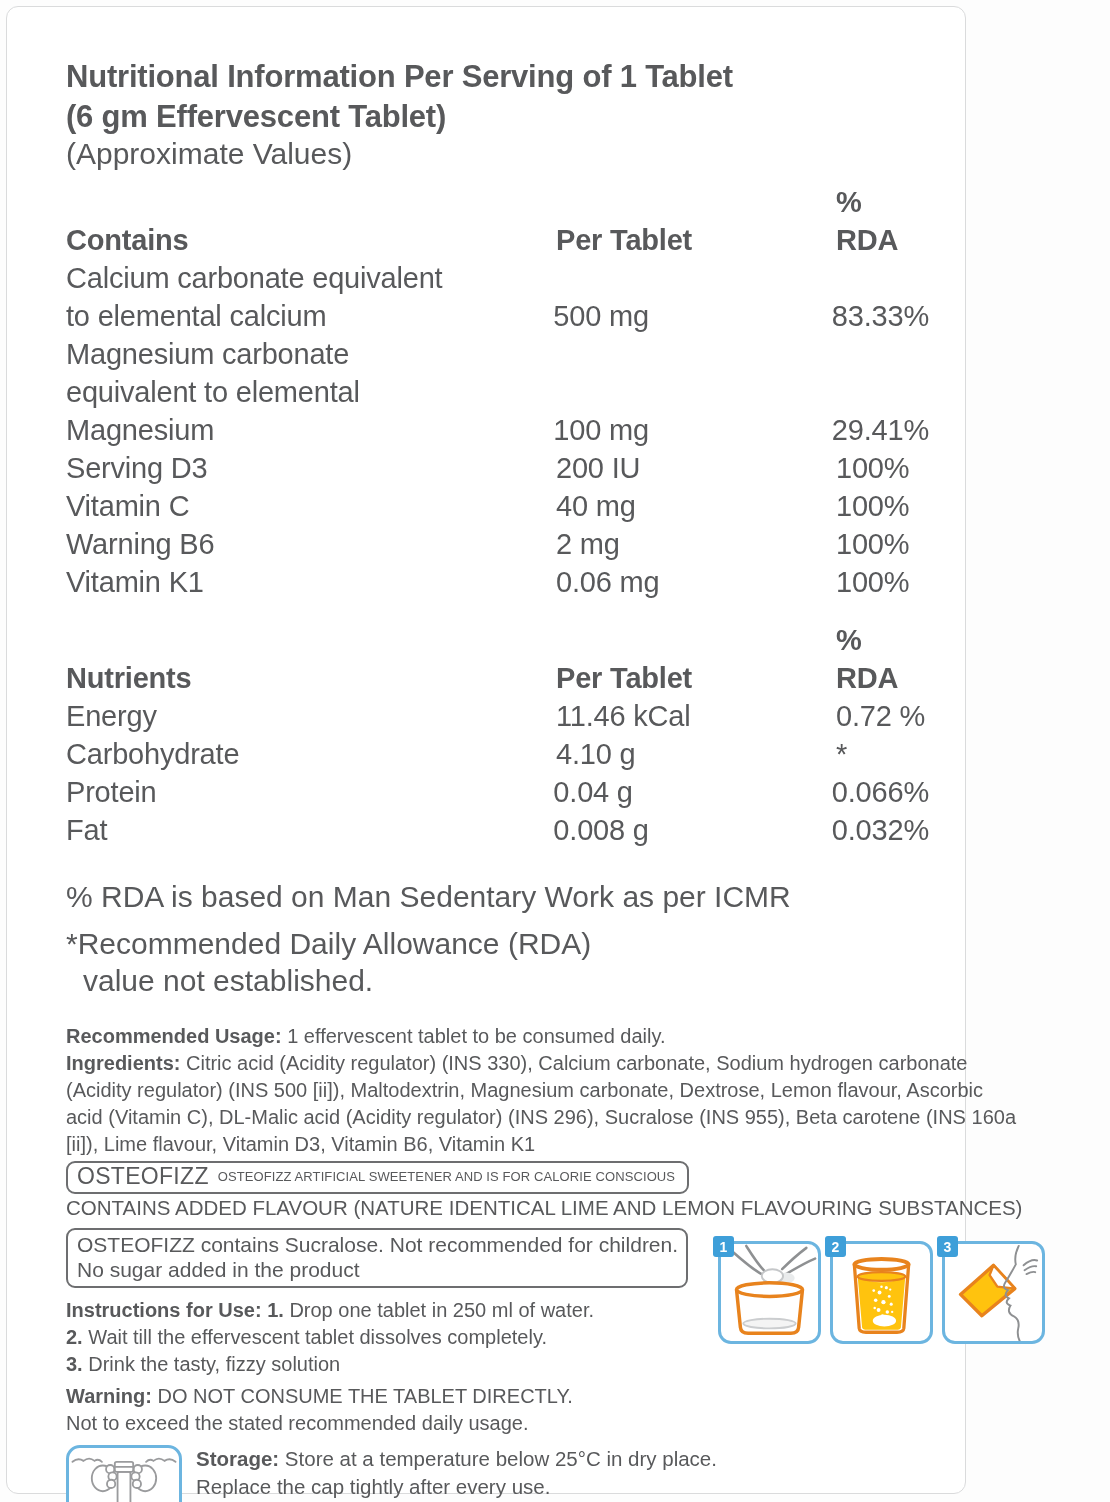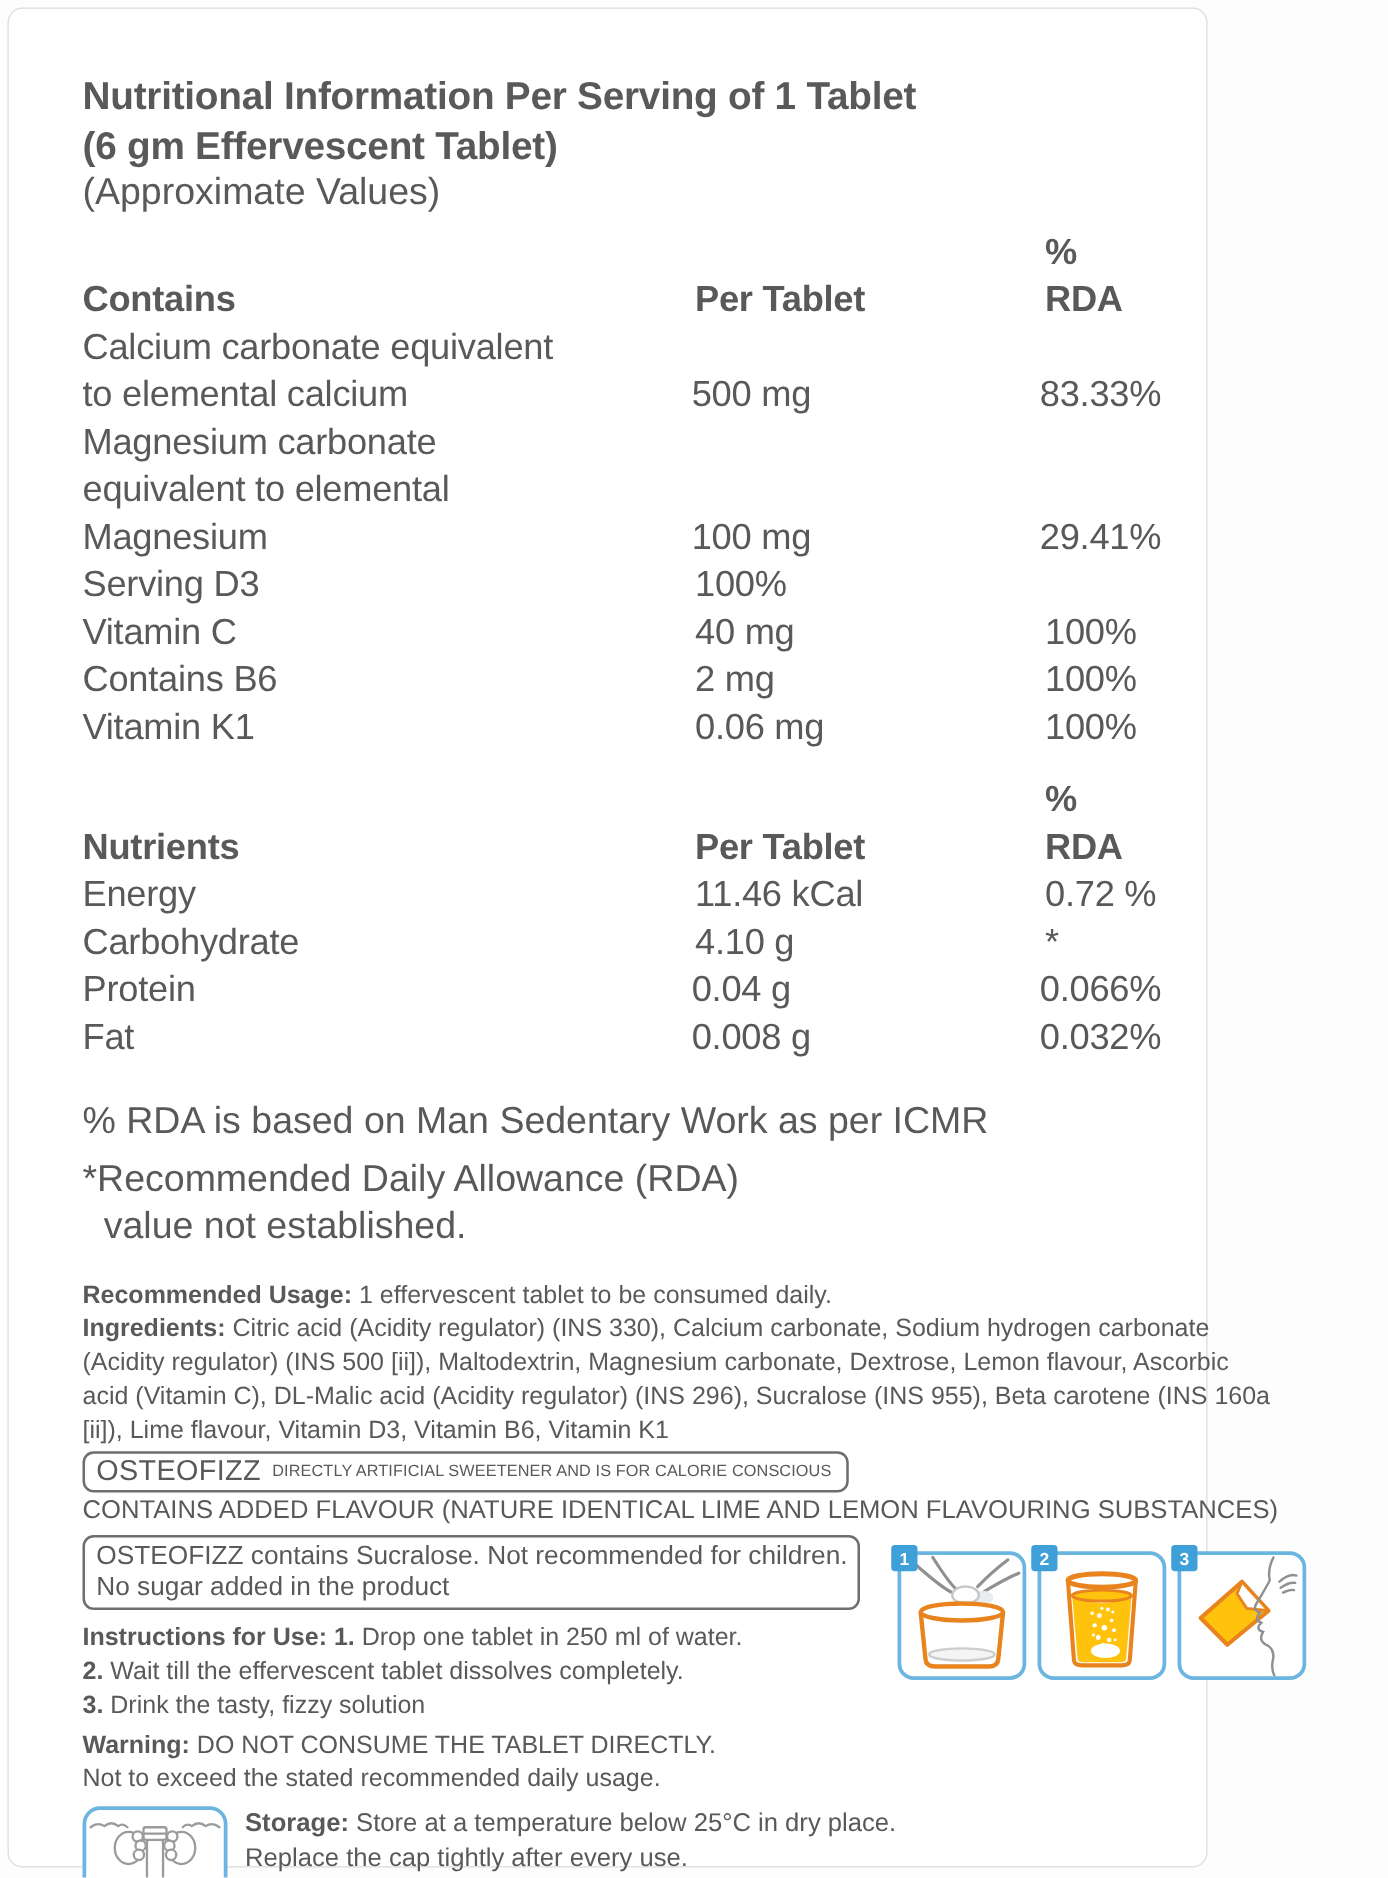--- a/index.html
+++ b/index.html
@@ -81,29 +81,30 @@
         <div>Magnesium carbonate</div>
         <div>equivalent to elemental</div>
         <div>Magnesium</div>
       </div>
       <div class="c2">100 mg</div>
       <div class="c3">29.41%</div>
     </div>
 
     <div class="trow">
       <div class="c1">Serving D3</div>
+      <div class="c2">200 IU</div>
       <div class="c3">100%</div>
     </div>
     <div class="trow">
       <div class="c1">Vitamin C</div>
       <div class="c2">40 mg</div>
       <div class="c3">100%</div>
     </div>
     <div class="trow">
-      <div class="c1">Contains B6</div>
+      <div class="c1">Warning B6</div>
       <div class="c2">2 mg</div>
       <div class="c3">100%</div>
     </div>
     <div class="trow">
       <div class="c1">Vitamin K1</div>
       <div class="c2">0.06 mg</div>
       <div class="c3">100%</div>
     </div>
 
     <div class="thead nut">
@@ -139,21 +140,21 @@
     </div>
 
     <div class="smalltext">
       <p><b>Recommended Usage:</b>
         <span>1 effervescent tablet to be consumed daily.</span></p>
       <p><b>Ingredients:</b>
         <span>Citric acid (Acidity regulator) (INS 330), Calcium carbonate, Sodium hydrogen carbonate (Acidity regulator) (INS 500 [ii]), Maltodextrin, Magnesium carbonate, Dextrose, Lemon flavour, Ascorbic acid (Vitamin C), DL-Malic acid (Acidity regulator) (INS 296), Sucralose (INS 955), Beta carotene (INS 160a [ii]), Lime flavour, Vitamin D3, Vitamin B6, Vitamin K1</span></p>
 
       <div class="box box1">
         <span class="brand">OSTEOFIZZ</span>
-        <span class="tiny">DIRECTLY ARTIFICIAL SWEETENER AND IS FOR CALORIE CONSCIOUS</span>
+        <span class="tiny">OSTEOFIZZ ARTIFICIAL SWEETENER AND IS FOR CALORIE CONSCIOUS</span>
       </div>
 
       <p class="flavour">CONTAINS ADDED FLAVOUR (NATURE IDENTICAL LIME AND LEMON FLAVOURING SUBSTANCES)</p>
 
       <div class="box box2">
         <div>OSTEOFIZZ contains Sucralose. Not recommended for children.</div>
         <div>No sugar added in the product</div>
       </div>
 
       <div class="instr">

